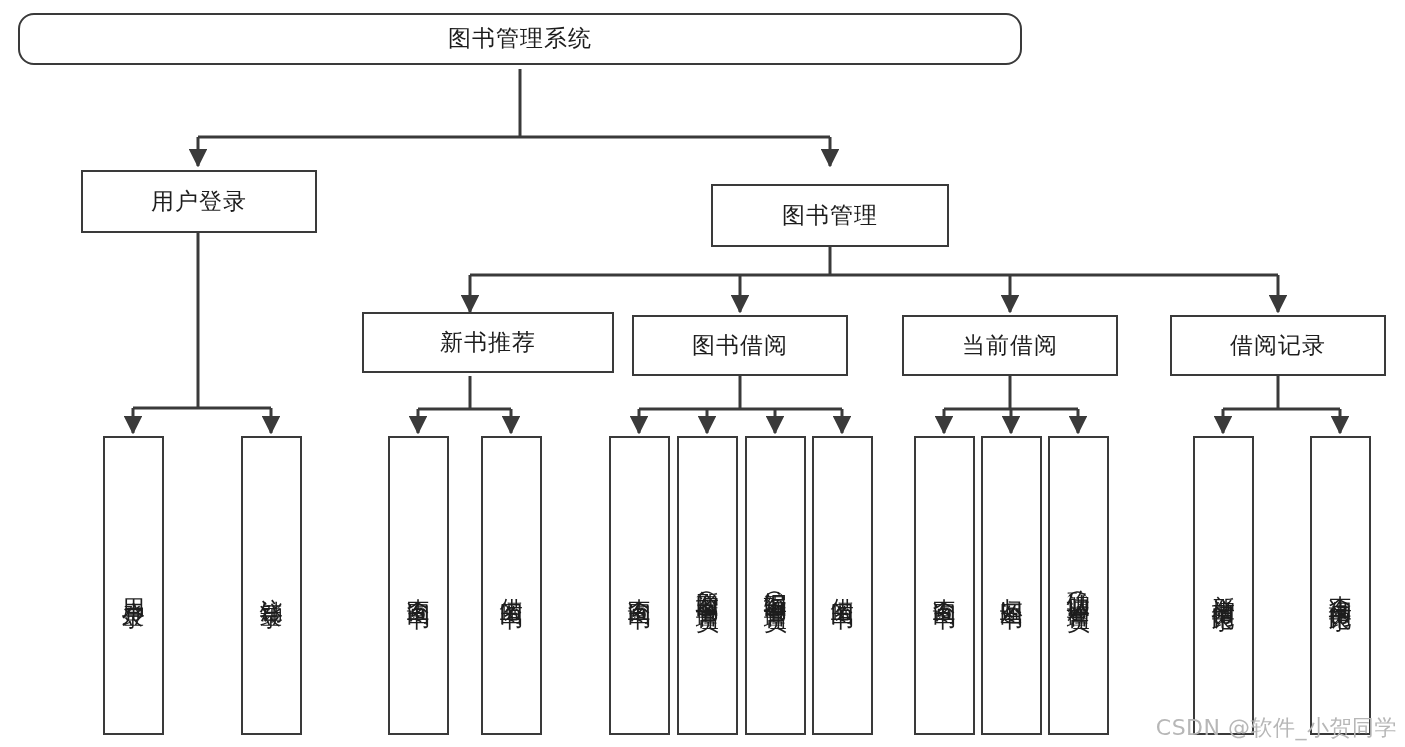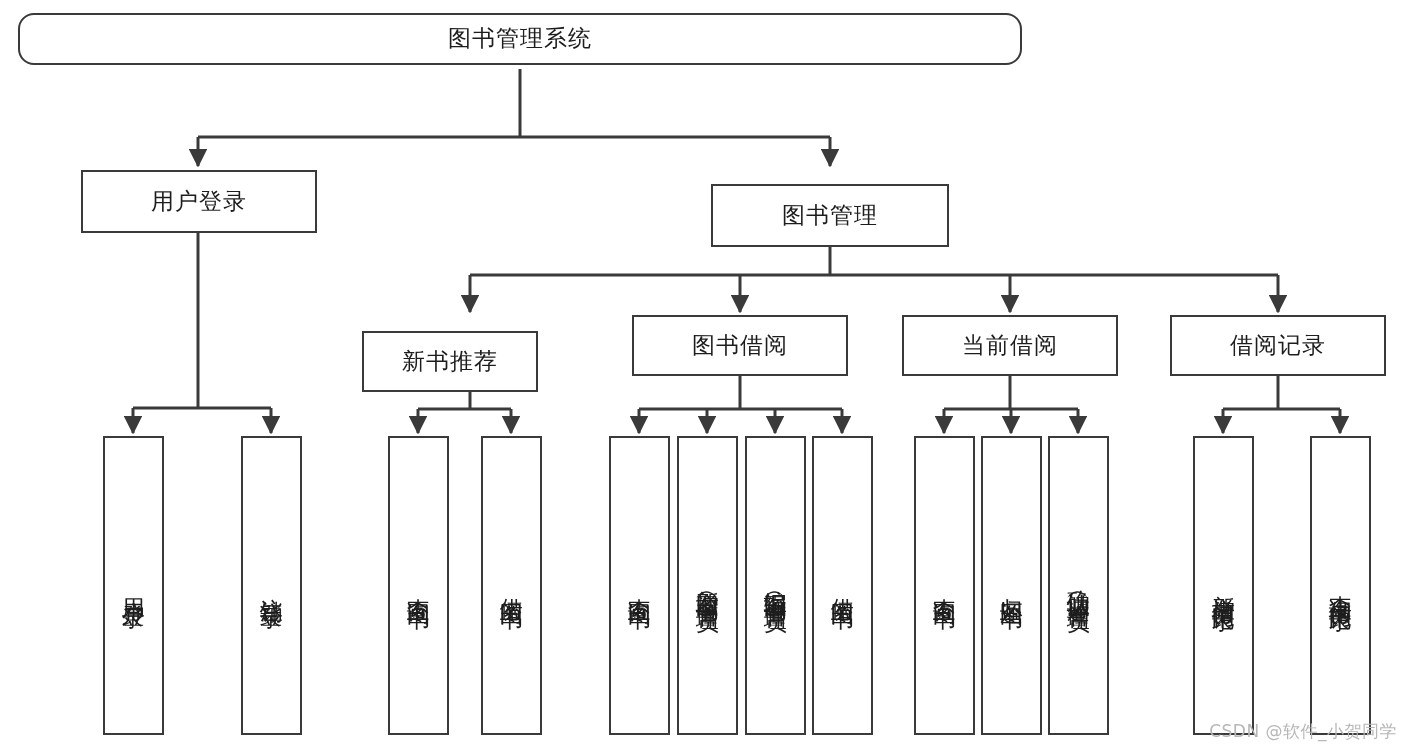--- a/index.html
+++ b/index.html
@@ -42,21 +42,21 @@
     writing-mode:vertical-rl;
     text-orientation:upright;
     display:block;
     white-space:nowrap;
   }
   .node .label{ pointer-events:none; }
   #watermark{
     position:absolute;
     right:8px;
     bottom:4px;
-    font-size:17px;
+    font-size:22px;
     color:#b7b7b7;
     letter-spacing:0.5px;
     white-space:nowrap;
     z-index:5;
   }
   svg#links{
     position:absolute;left:0;top:0;
     width:1405px;height:747px;
     pointer-events:none;
     z-index:0;
@@ -122,21 +122,21 @@
     <span class="label">图书管理系统</span>
   </div>
 
   <div class="node horiz" style="left:81px;top:170px;width:236px;height:63px;">
     <span class="label">用户登录</span>
   </div>
   <div class="node horiz" style="left:711px;top:170px;width:238px;height:63px;margin-top:14px;">
     <span class="label">图书管理</span>
   </div>
 
-  <div class="node horiz" style="left:362px;top:331px;width:176px;height:61px;text-align:center;">
+  <div class="node horiz" style="left:362px;top:312px;width:252px;height:61px;text-align:center;">
     <span class="label">新书推荐</span>
   </div>
   <div class="node horiz" style="left:632px;top:315px;width:216px;height:61px;text-align:center;">
     <span class="label">图书借阅</span>
   </div>
   <div class="node horiz" style="left:1170px;top:315px;width:216px;height:61px;">
     <span class="label">借阅记录</span>
   </div>
   <div class="node horiz" style="left:902px;top:315px;width:216px;height:61px;">
     <span class="label">当前借阅</span>

